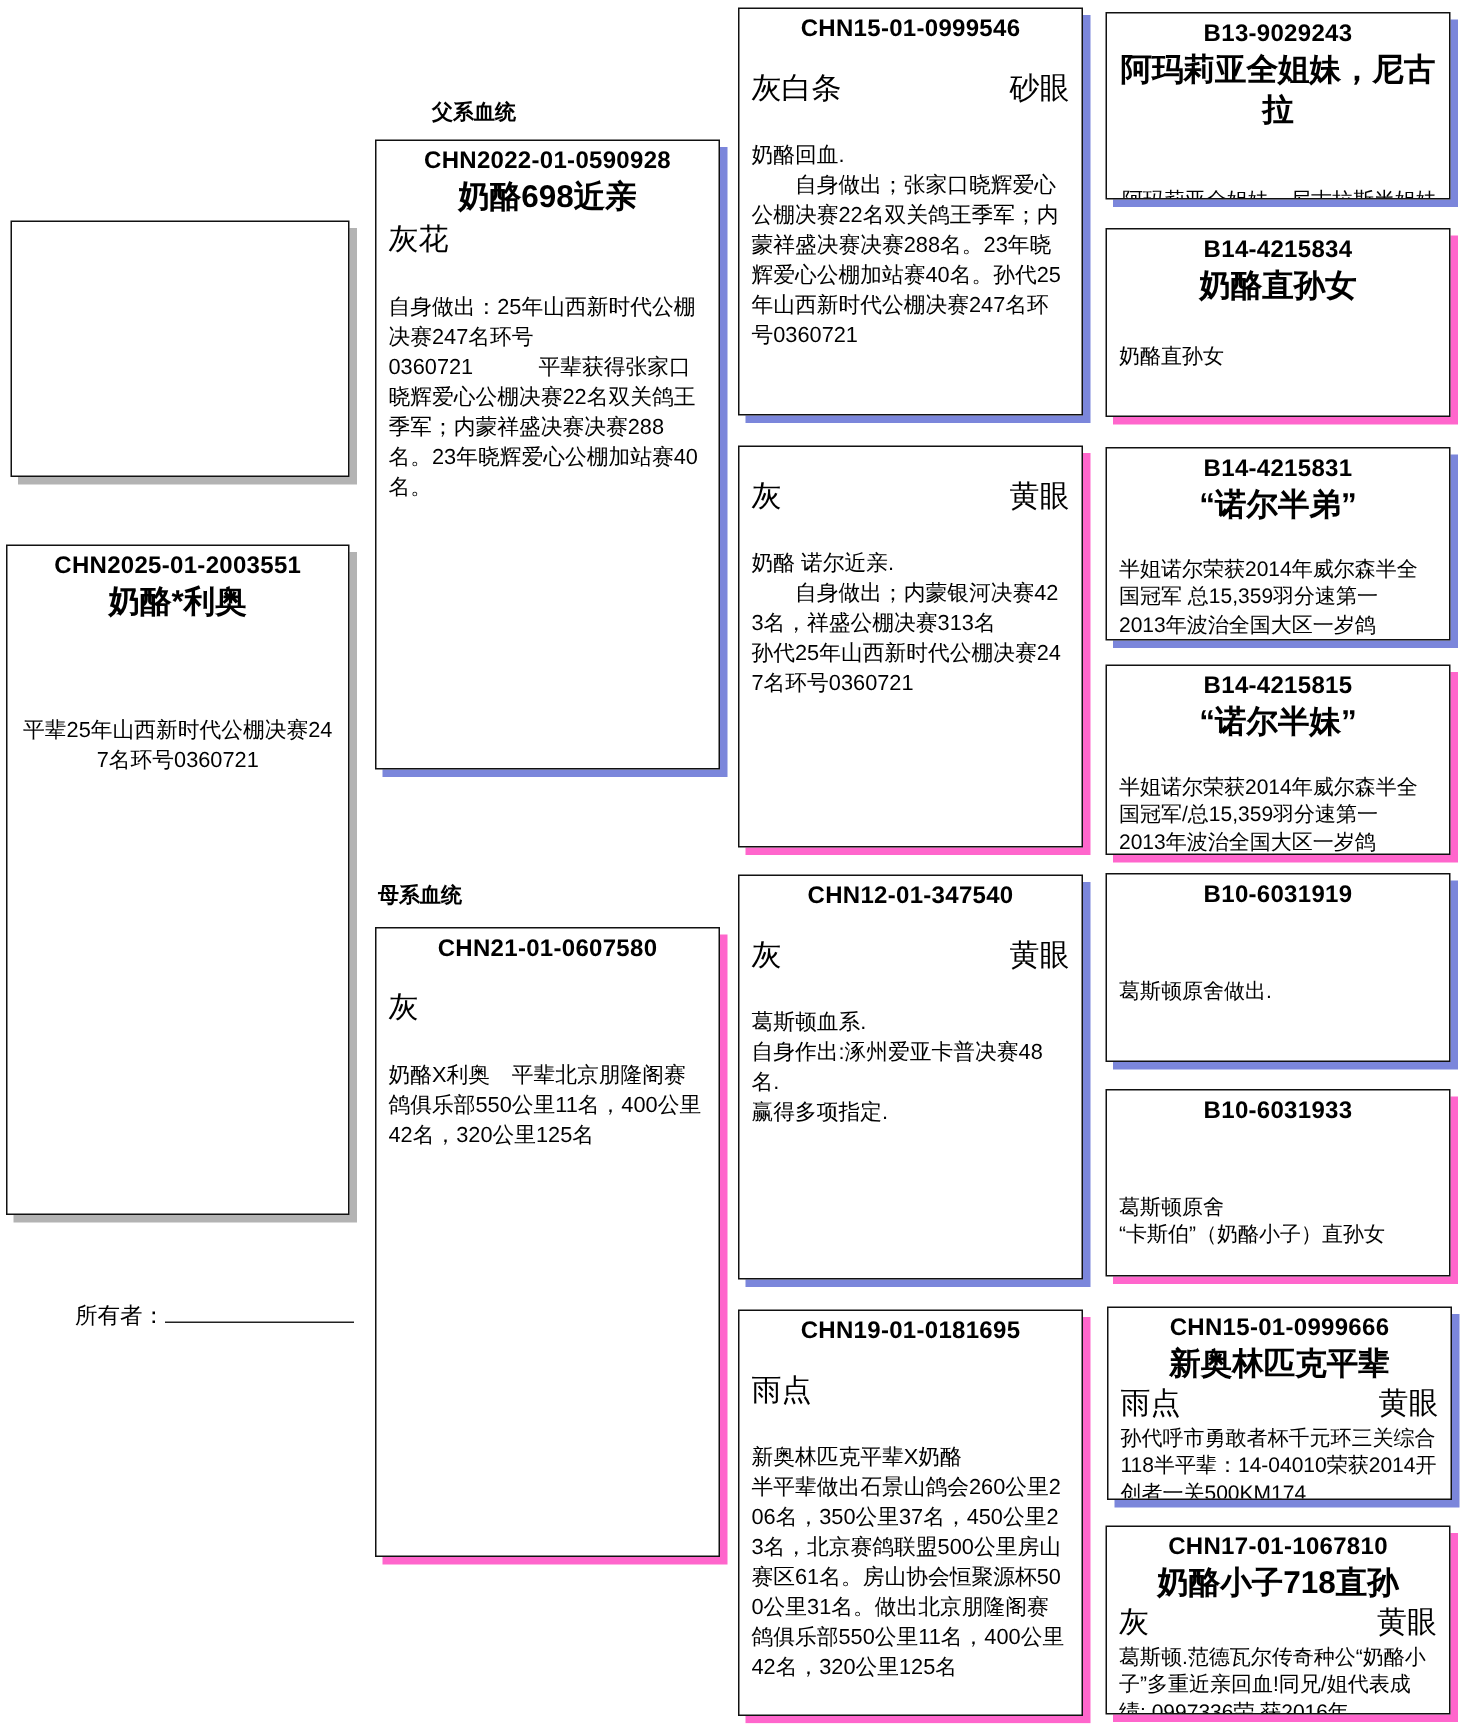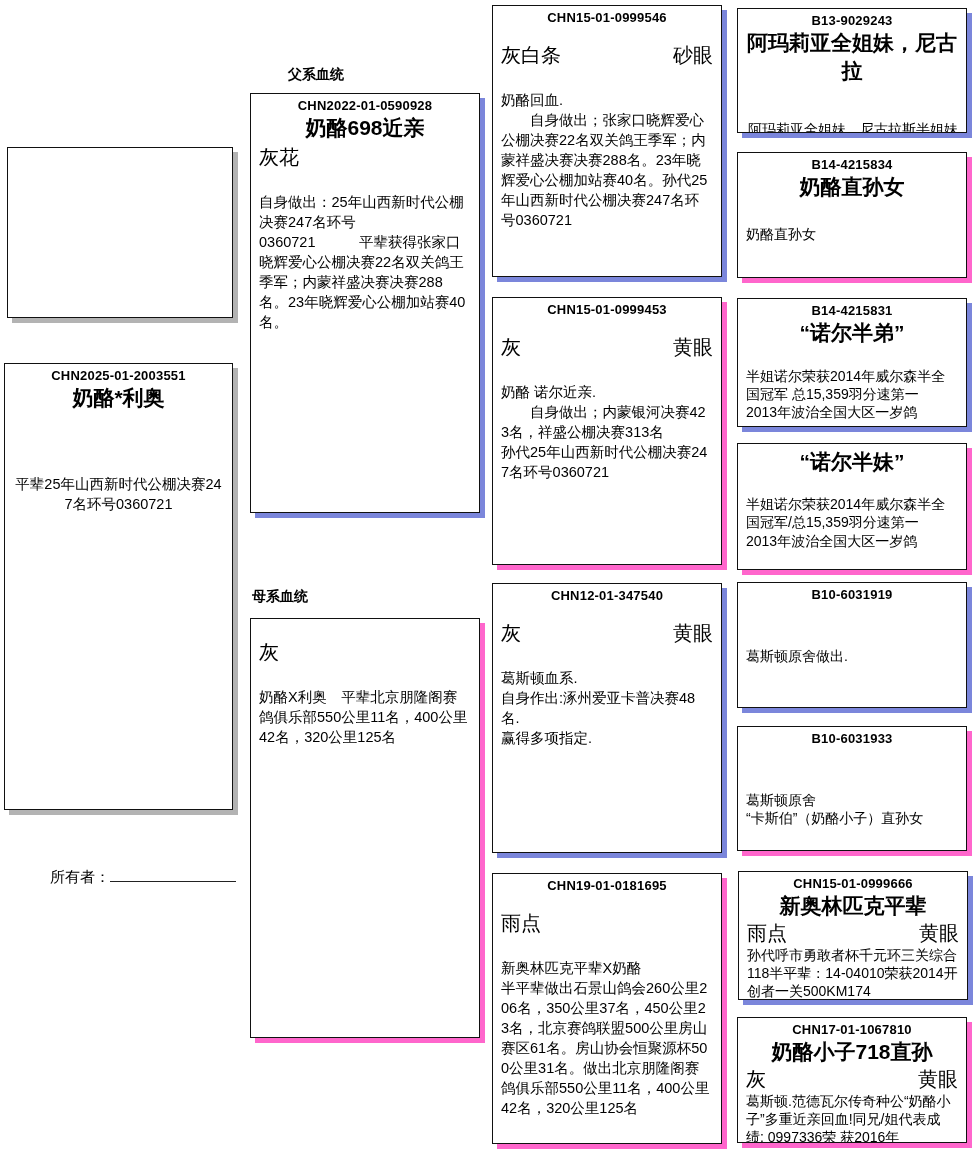--- a/index.html
+++ b/index.html
@@ -21,21 +21,21 @@
     border: 1.5px solid #111;
     padding: 4px 8px 4px 8px;
     overflow: hidden;
   }
   .box.male    { box-shadow: 5px 5px 0 var(--male-shadow, #7b86db); }
   .box.female  { box-shadow: 5px 5px 0 var(--female-shadow, #ff66cc); }
   .box.neutral { box-shadow: 5px 5px 0 var(--neutral-shadow, #b3b3b3); }
   .ring {
     text-align: center;
     font-weight: bold;
-    font-size: 13px;
+    font-size: 16px;
     letter-spacing: 0.2px;
     line-height: 1.25;
     white-space: nowrap;
   }
   .bname {
     text-align: center;
     font-weight: bold;
     font-size: 21px;
     line-height: 1.3;
   }
@@ -102,41 +102,41 @@
     <div class="traits mt-xs">
       <span>灰花</span>
       <span></span>
     </div>
     <div class="body mt-md">自身做出：25年山西新时代公棚决赛247名环号
 0360721　　　平辈获得张家口晓辉爱心公棚决赛22名双关鸽王季军；内蒙祥盛决赛决赛288名。23年晓辉爱心公棚加站赛40名。</div>
   </div>
 
   <div class="box female" style="left:250px; top:618px; width:230px; height:420px;">
 
+    <div class="ring">CHN21-01-0607580</div>
     <div class="traits mt-sm">
       <span>灰</span>
       <span></span>
     </div>
     <div class="body mt-md">奶酪X利奥　平辈北京朋隆阁赛鸽俱乐部550公里11名，400公里42名，320公里125名</div>
   </div>
 
   <div class="box male" style="left:492px; top:5px; width:230px; height:272px;">
 
     <div class="ring">CHN15-01-0999546</div>
     <div class="traits mt-sm">
       <span>灰白条</span>
       <span>砂眼</span>
     </div>
     <div class="body mt-md">奶酪回血.
 　　自身做出；张家口晓辉爱心公棚决赛22名双关鸽王季军；内蒙祥盛决赛决赛288名。23年晓辉爱心公棚加站赛40名。孙代25年山西新时代公棚决赛247名环号0360721</div>
   </div>
 
   <div class="box female" style="left:492px; top:297px; width:230px; height:268px;">
 
-    <div class="ring">CHN15-01-0999453</div>
     <div class="traits mt-sm">
       <span>灰</span>
       <span>黄眼</span>
     </div>
     <div class="body mt-md">奶酪 诺尔近亲.
 　　自身做出；内蒙银河决赛423名，祥盛公棚决赛313名
 孙代25年山西新时代公棚决赛247名环号0360721</div>
   </div>
 
   <div class="box male" style="left:492px; top:583px; width:230px; height:270px;">
@@ -180,20 +180,21 @@
   <div class="box male" style="left:737px; top:298px; width:230px; height:129px;">
 
     <div class="ring">B14-4215831</div>
     <div class="bname">“诺尔半弟”</div>
     <div class="body small" style="margin-top:20px;">半姐诺尔荣获2014年威尔森半全国冠军 总15,359羽分速第一
 2013年波治全国大区一岁鸽</div>
   </div>
 
   <div class="box female" style="left:737px; top:443px; width:230px; height:127px;">
 
+    <div class="ring">B14-4215815</div>
     <div class="bname">“诺尔半妹”</div>
     <div class="body small" style="margin-top:20px;">半姐诺尔荣获2014年威尔森半全国冠军/总15,359羽分速第一
 2013年波治全国大区一岁鸽</div>
   </div>
 
   <div class="box male" style="left:737px; top:582px; width:230px; height:126px;">
 
     <div class="ring">B10-6031919</div>
     <div class="body small mt-lg">葛斯顿原舍做出.</div>
   </div>

